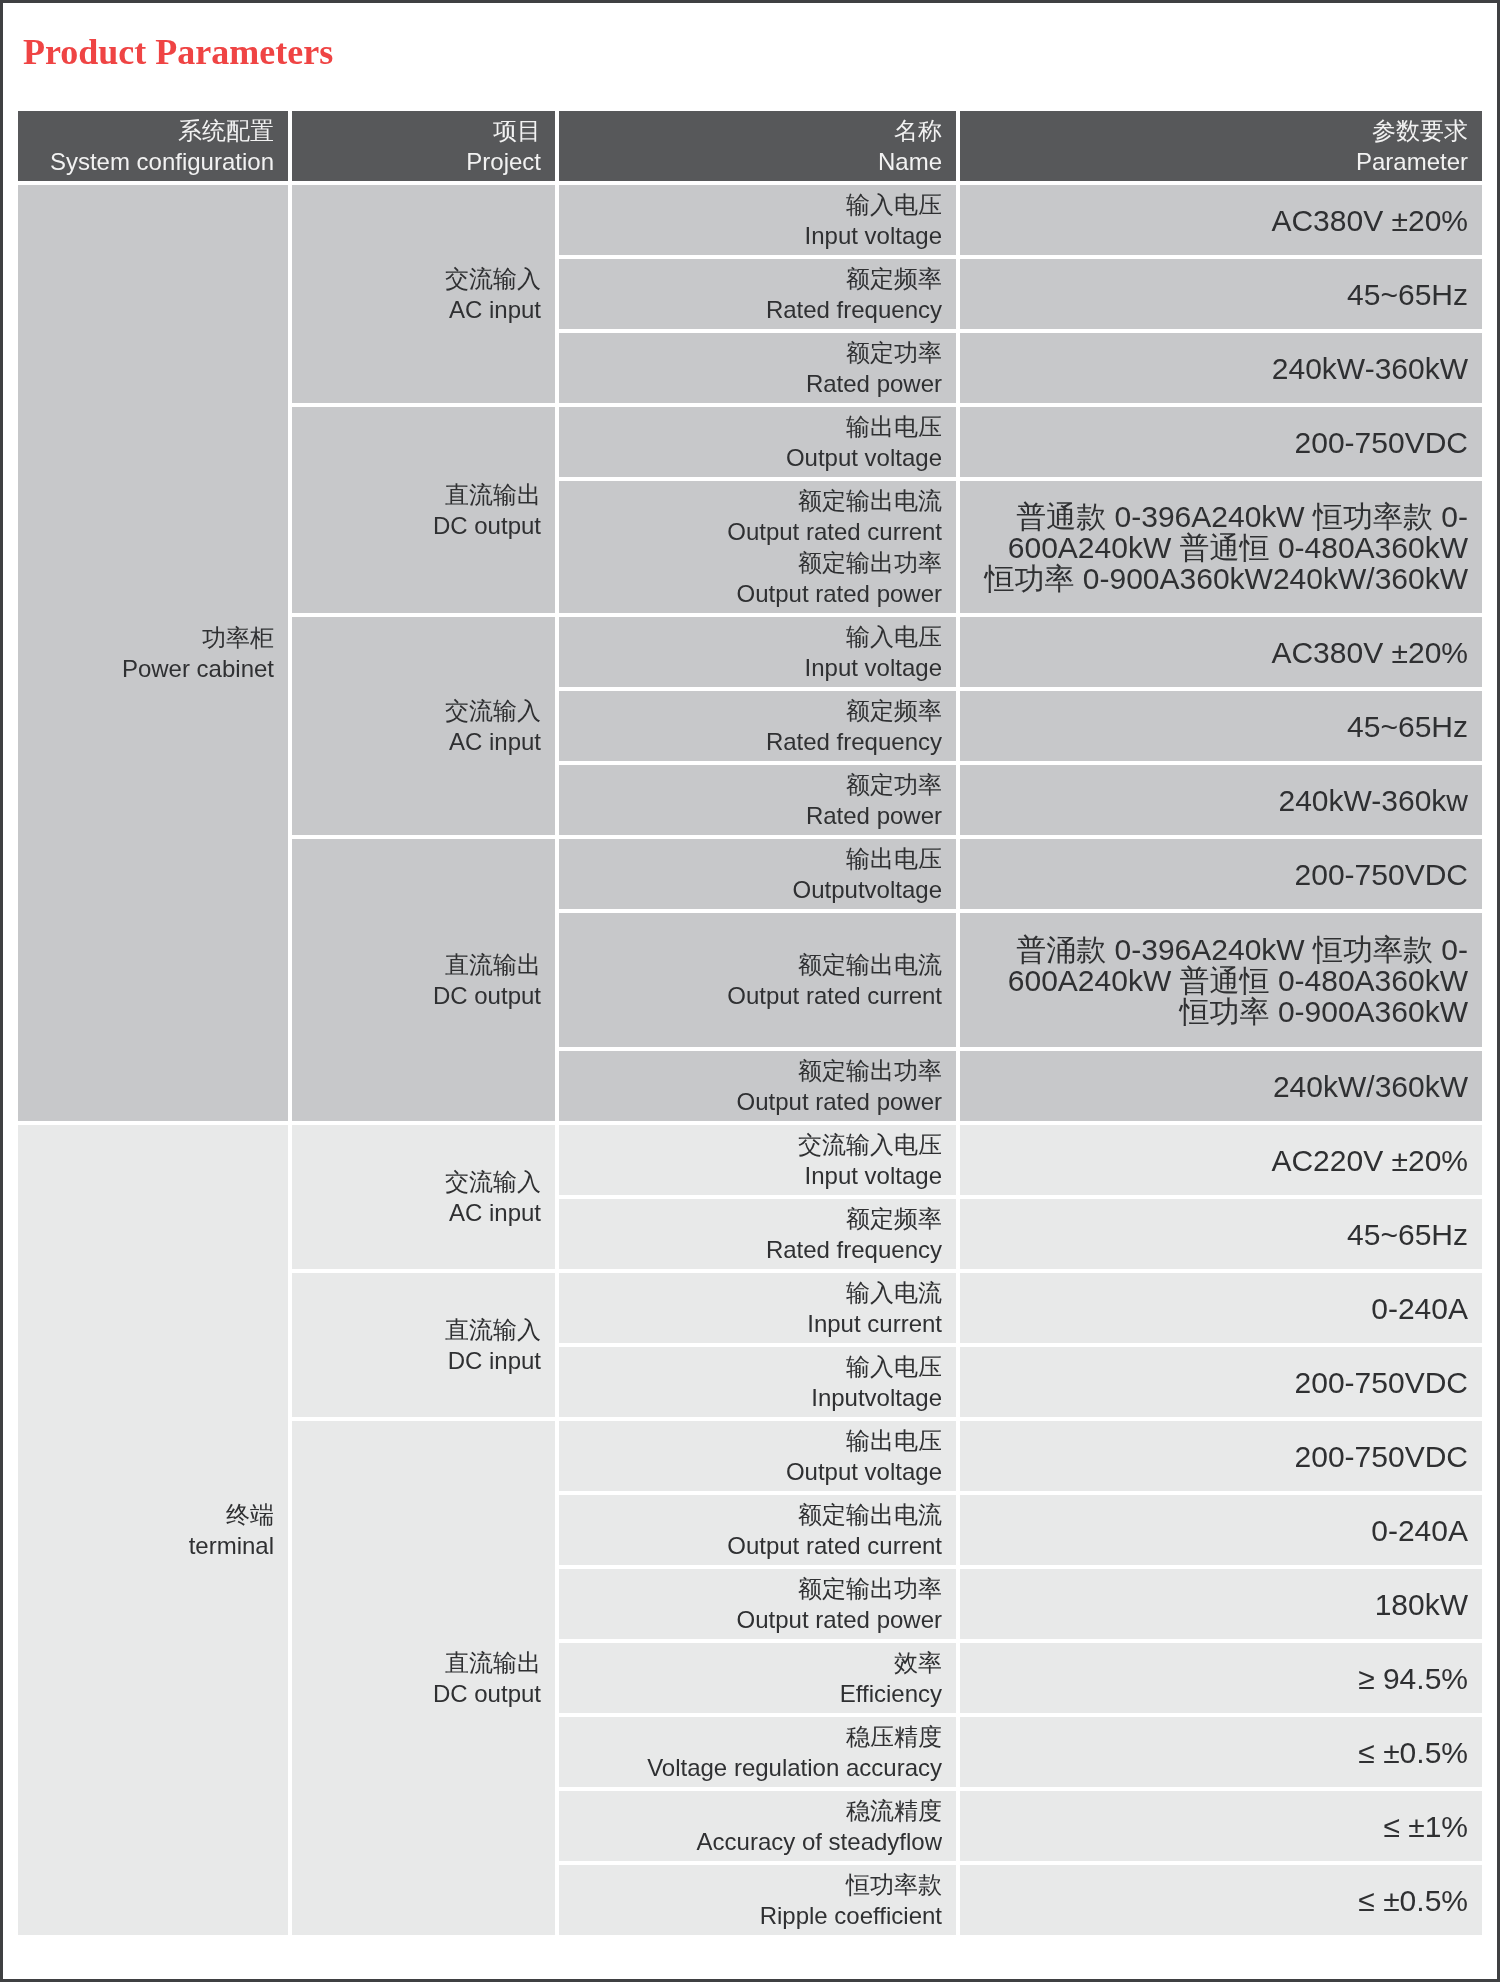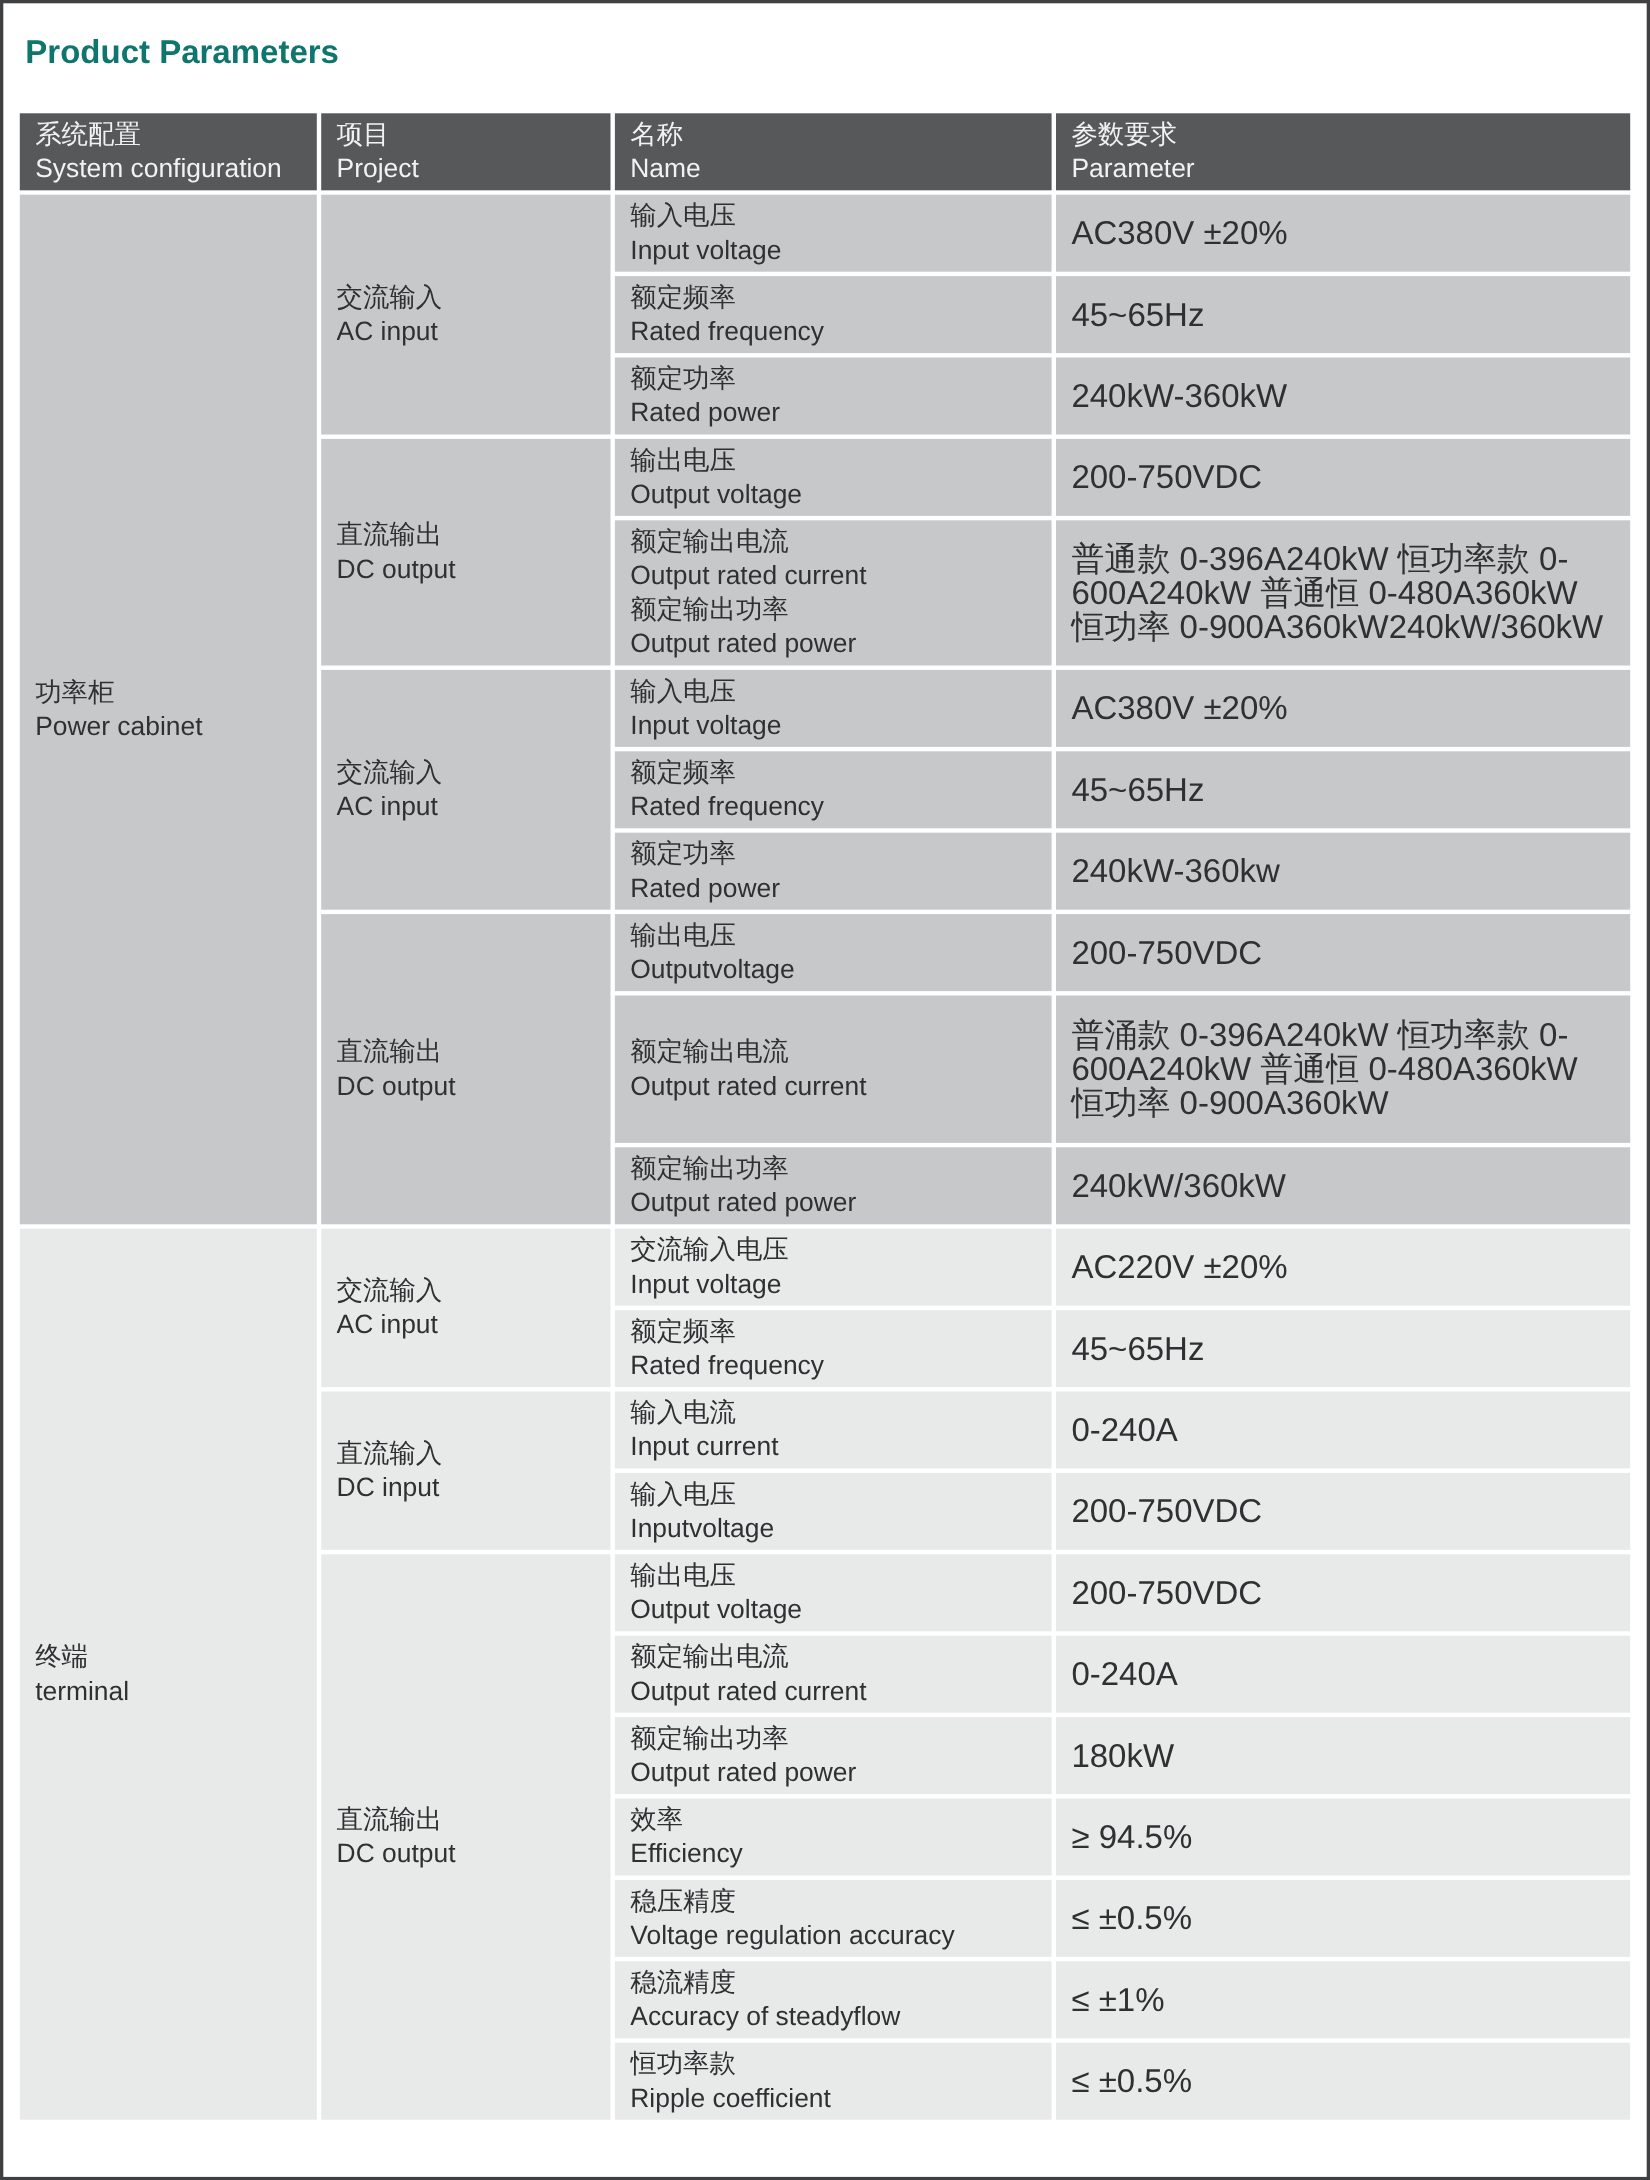--- a/index.html
+++ b/index.html
@@ -7,38 +7,38 @@
     width:1500px; height:1982px;
     background:#ffffff;
     box-sizing:border-box;
     border:3px solid #3f4042;
     font-family:"Liberation Sans","DejaVu Sans",sans-serif;
     color:#2f3032;
     overflow:hidden;
   }
   .titles { margin:28px 0 0 20px; }
   .t-zh { font-size:31px; font-weight:bold; color:#0e0e0e; letter-spacing:2px; }
-  .t-en { font-size:30px; font-weight:bold; color:#0f766e; margin-top:7px; }
+  .t-en { font-size:36px; font-weight:bold; color:#ef4444; margin-top:7px;font-family:Liberation Serif, serif; }
 
   table.params {
     border-collapse:separate;
     border-spacing:4px;
     table-layout:fixed;
     width:1472px;
     margin:34px auto 0 auto;
   }
   col.c1 { width:270px; }
   col.c2 { width:263px; }
   col.c3 { width:397px; }
   col.c4 { width:auto;  }
 
   th, td {
     padding:4px 14px;
     vertical-align:middle;
-    text-align:left;
+    text-align:right;
     font-size:24px;
     line-height:31px;
     word-break:break-word;
   }
   th.hdr {
     background:#57585a;
     color:#f2f2f2;
     font-weight:normal;
     height:62px;
   }

